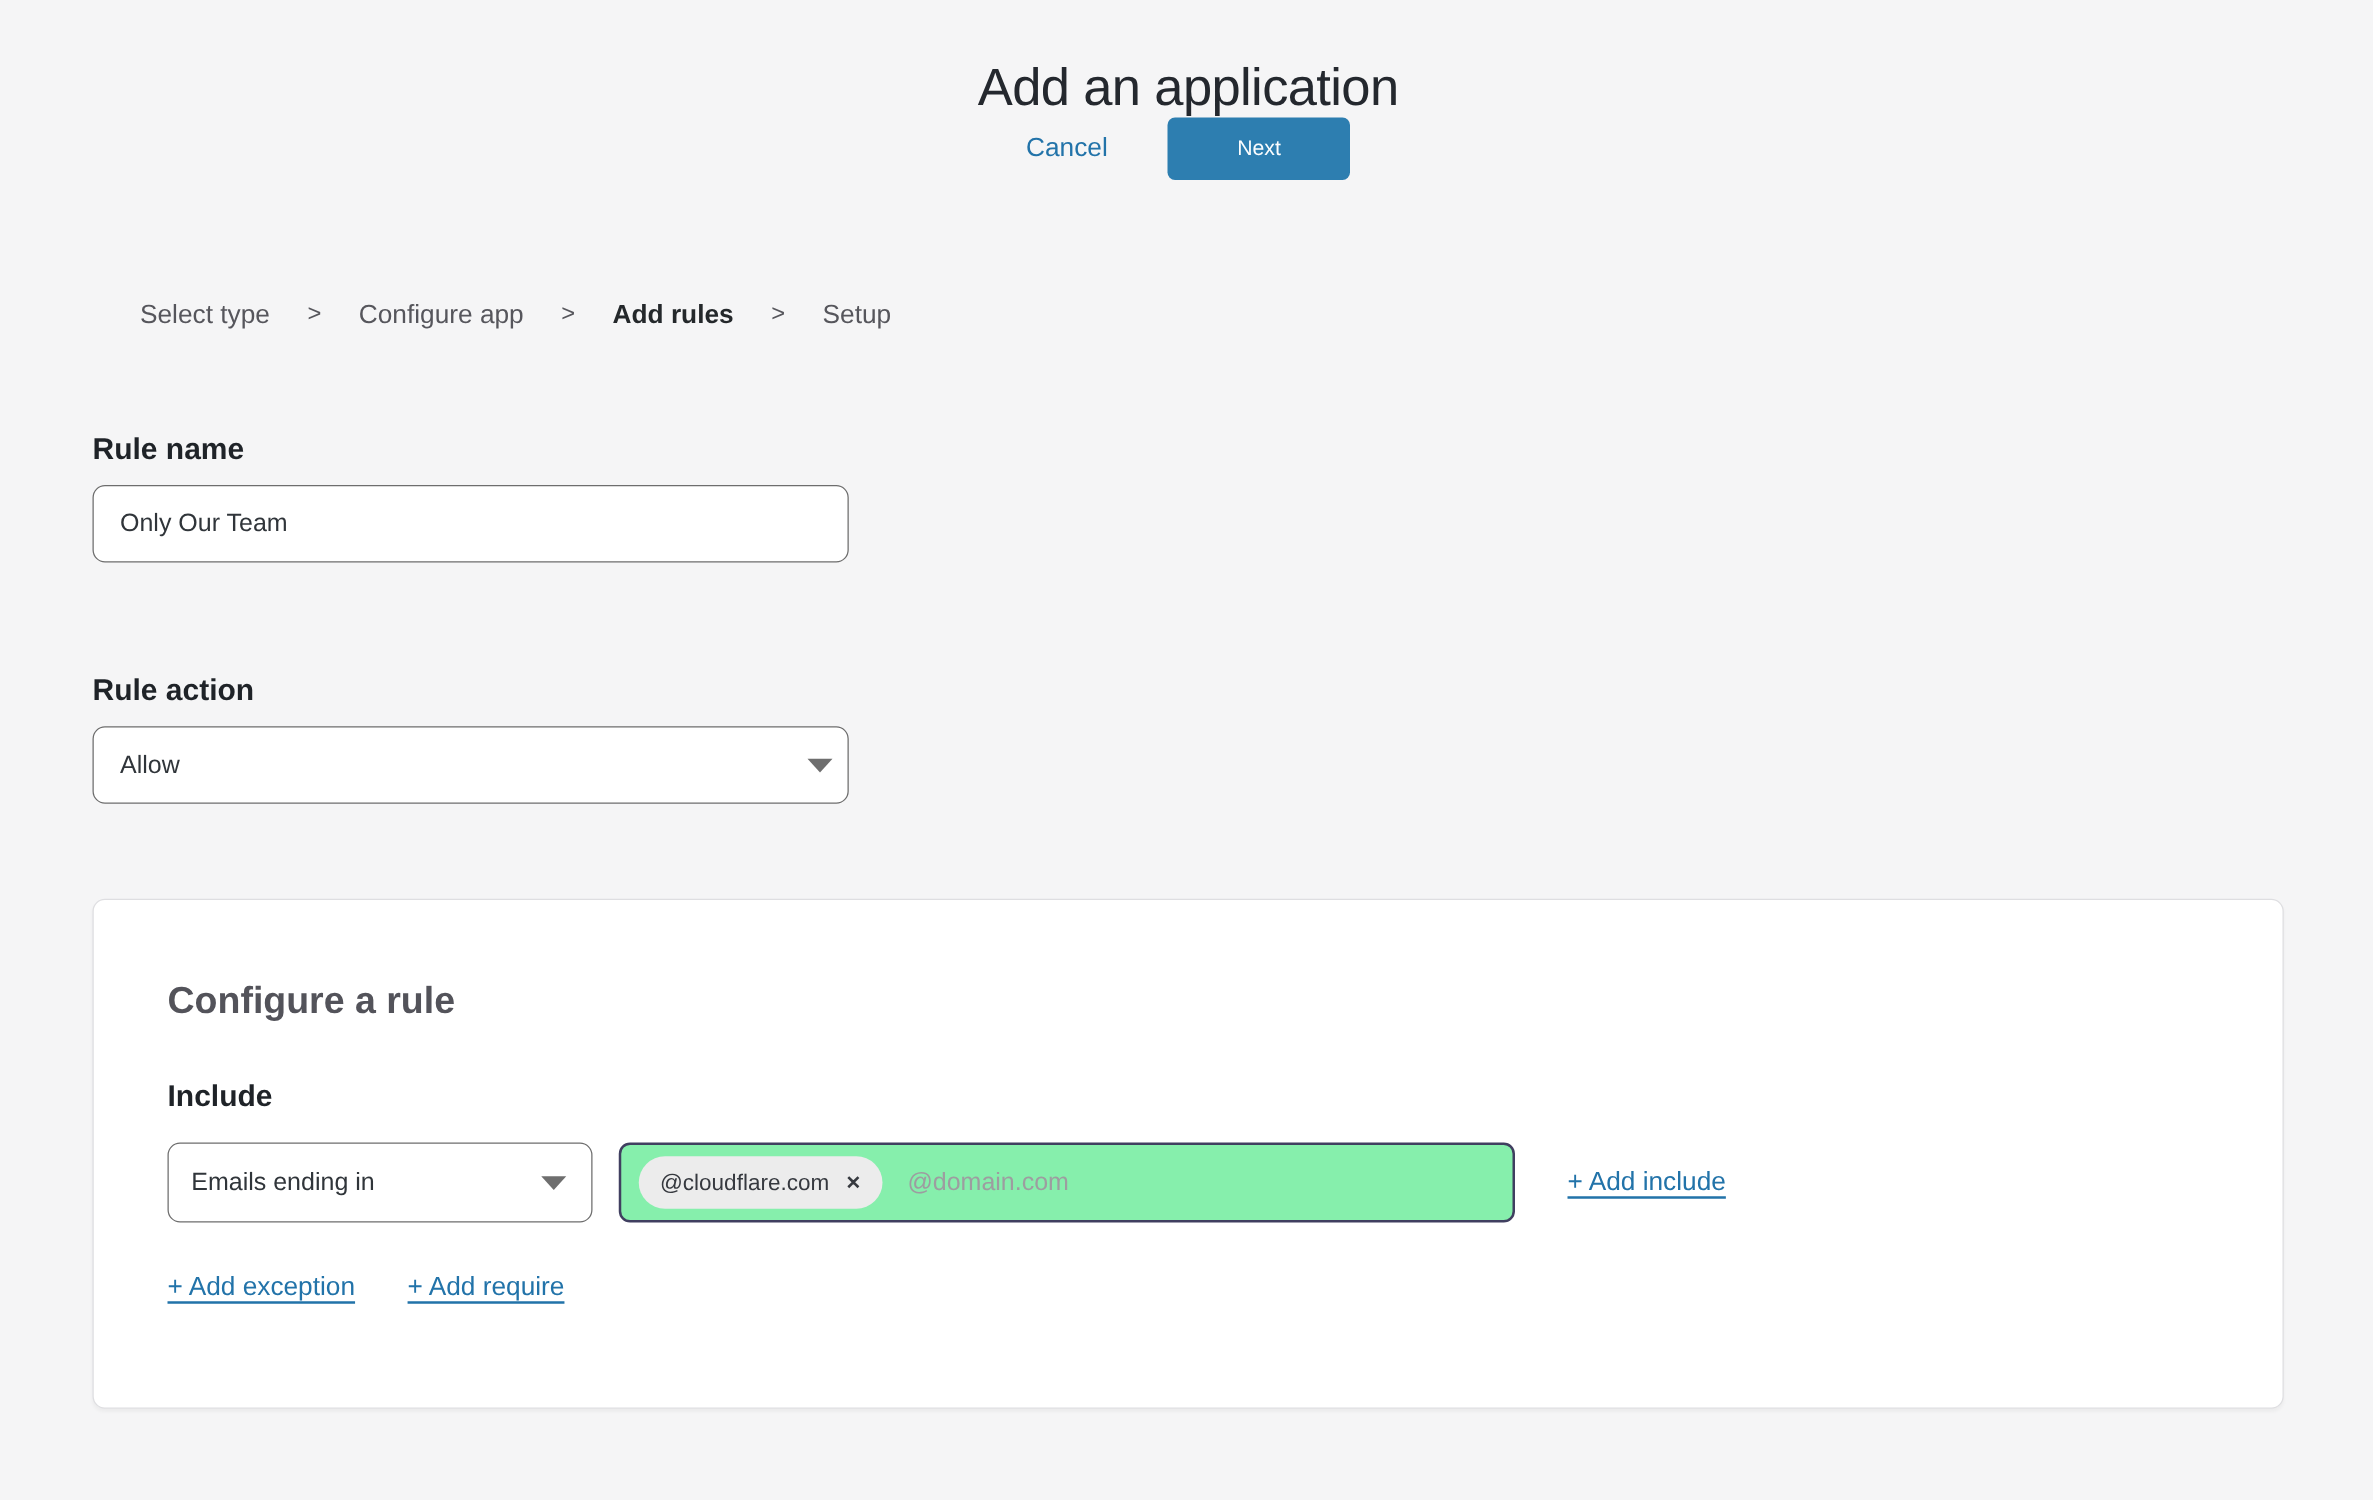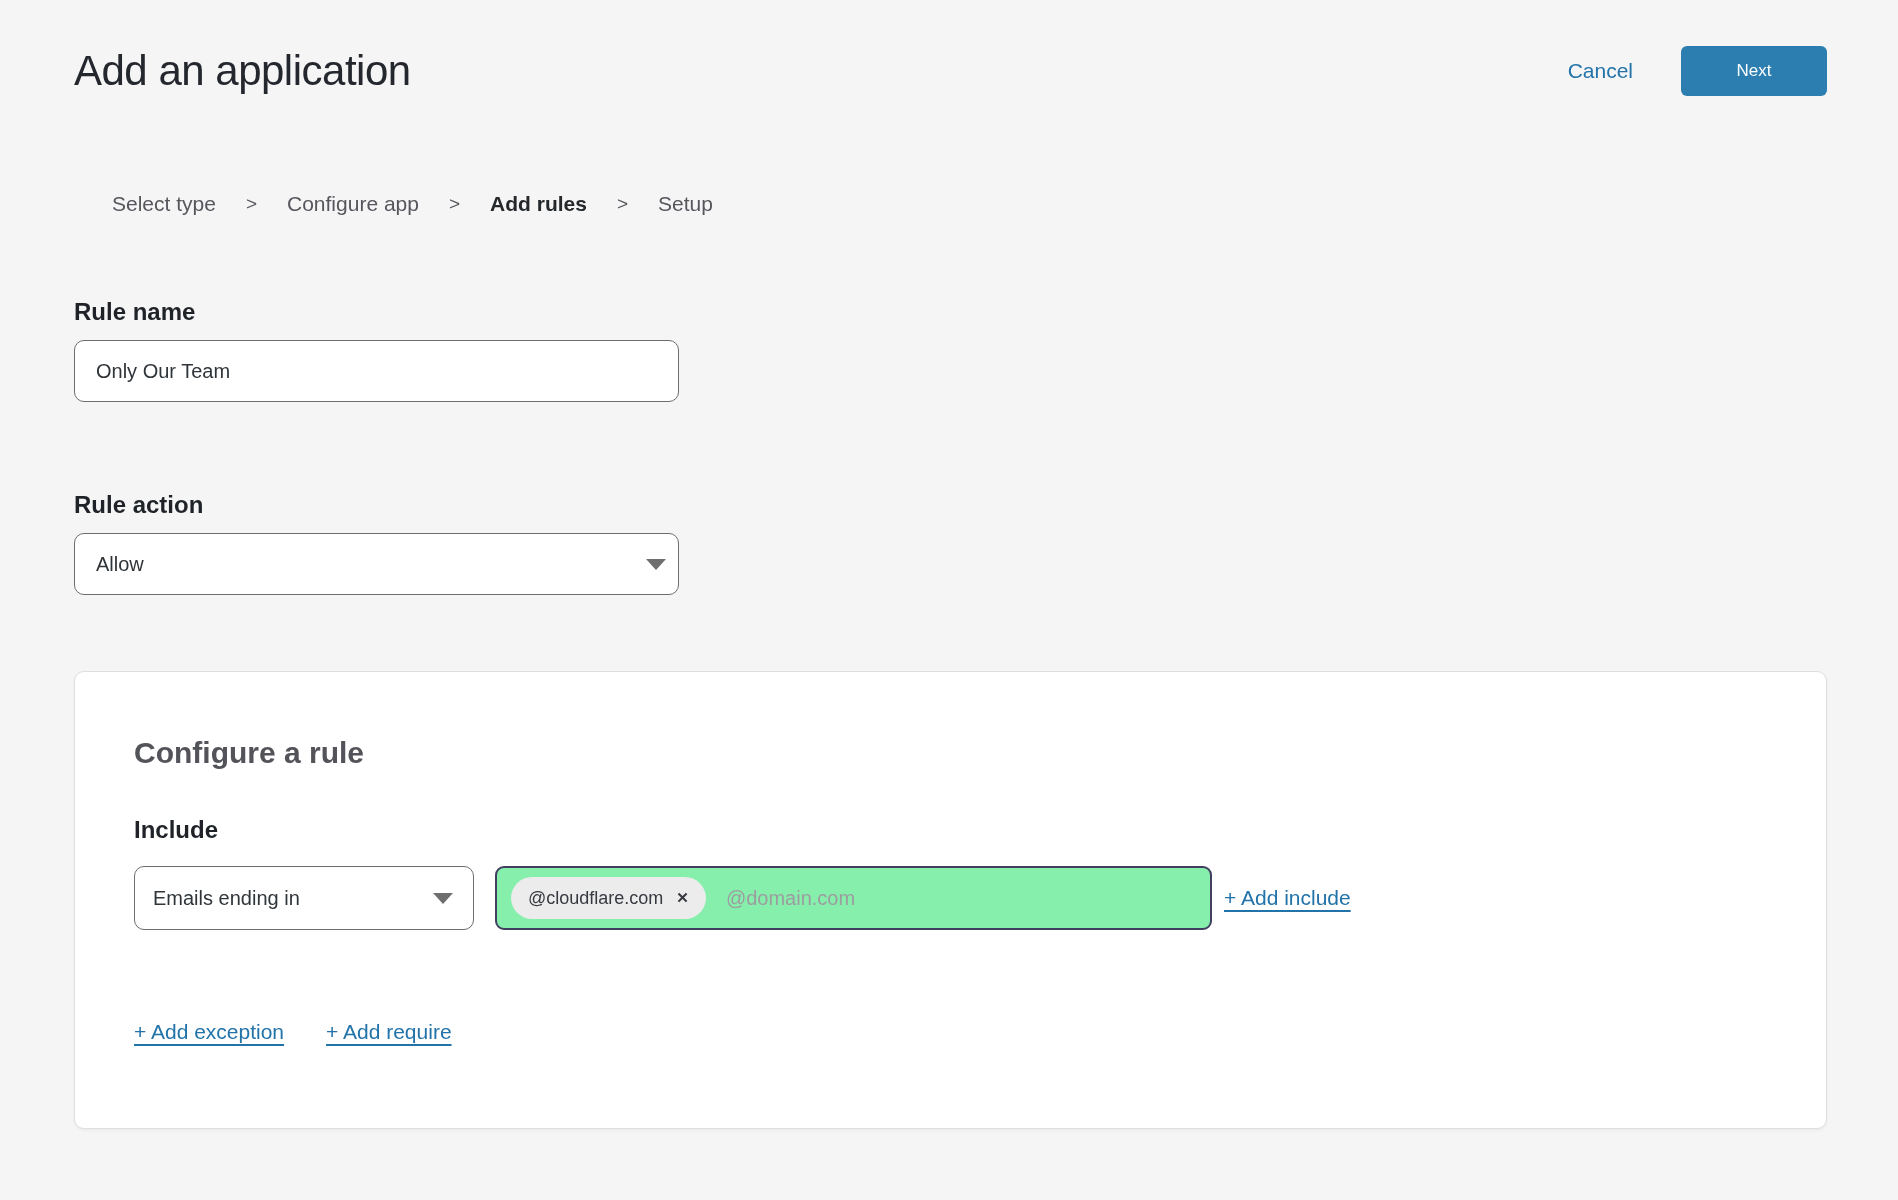--- a/index.html
+++ b/index.html
@@ -9,20 +9,21 @@
     font-family: "Liberation Sans", sans-serif;
     color: #24282e;
     overflow: hidden;
   }
   .container { padding: 0 71px 0 74px; }
 
   
   .header {
     display: flex; justify-content: space-between; align-items: center;
     padding-top: 46px;
+    flex-direction: column;
   }
   .page-title {
     font-size: 42px; font-weight: 300; color: #24282e; letter-spacing: -0.5px;
   }
   .header-actions { display: flex; align-items: center; gap: 48px; }
   .cancel-link {
     font-size: 21px; color: #2273a9; text-decoration: none; cursor: pointer;
   }
   .next-button {
     display: flex; align-items: center; justify-content: center;
@@ -134,23 +135,23 @@
     font-family: "Liberation Sans", sans-serif;
     background: transparent;
   }
   .email-input::placeholder { color: #9d9da0; }
   .add-link {
     font-size: 21px; color: #2273a9;
     text-decoration: underline;
     text-underline-offset: 5px;
     cursor: pointer;
   }
-  .add-include-link { margin-left: 12px; }
+  .add-include-link { margin-left: 42px; }
   .bottom-links {
-    margin-top: 90px;
+    margin-top: 40px;
     display: flex; gap: 42px;
   }
 </style>
 </head>
 <body>
 
 <div class="container">
 
   <div class="header">
     <h1 class="page-title">Add an application</h1>

